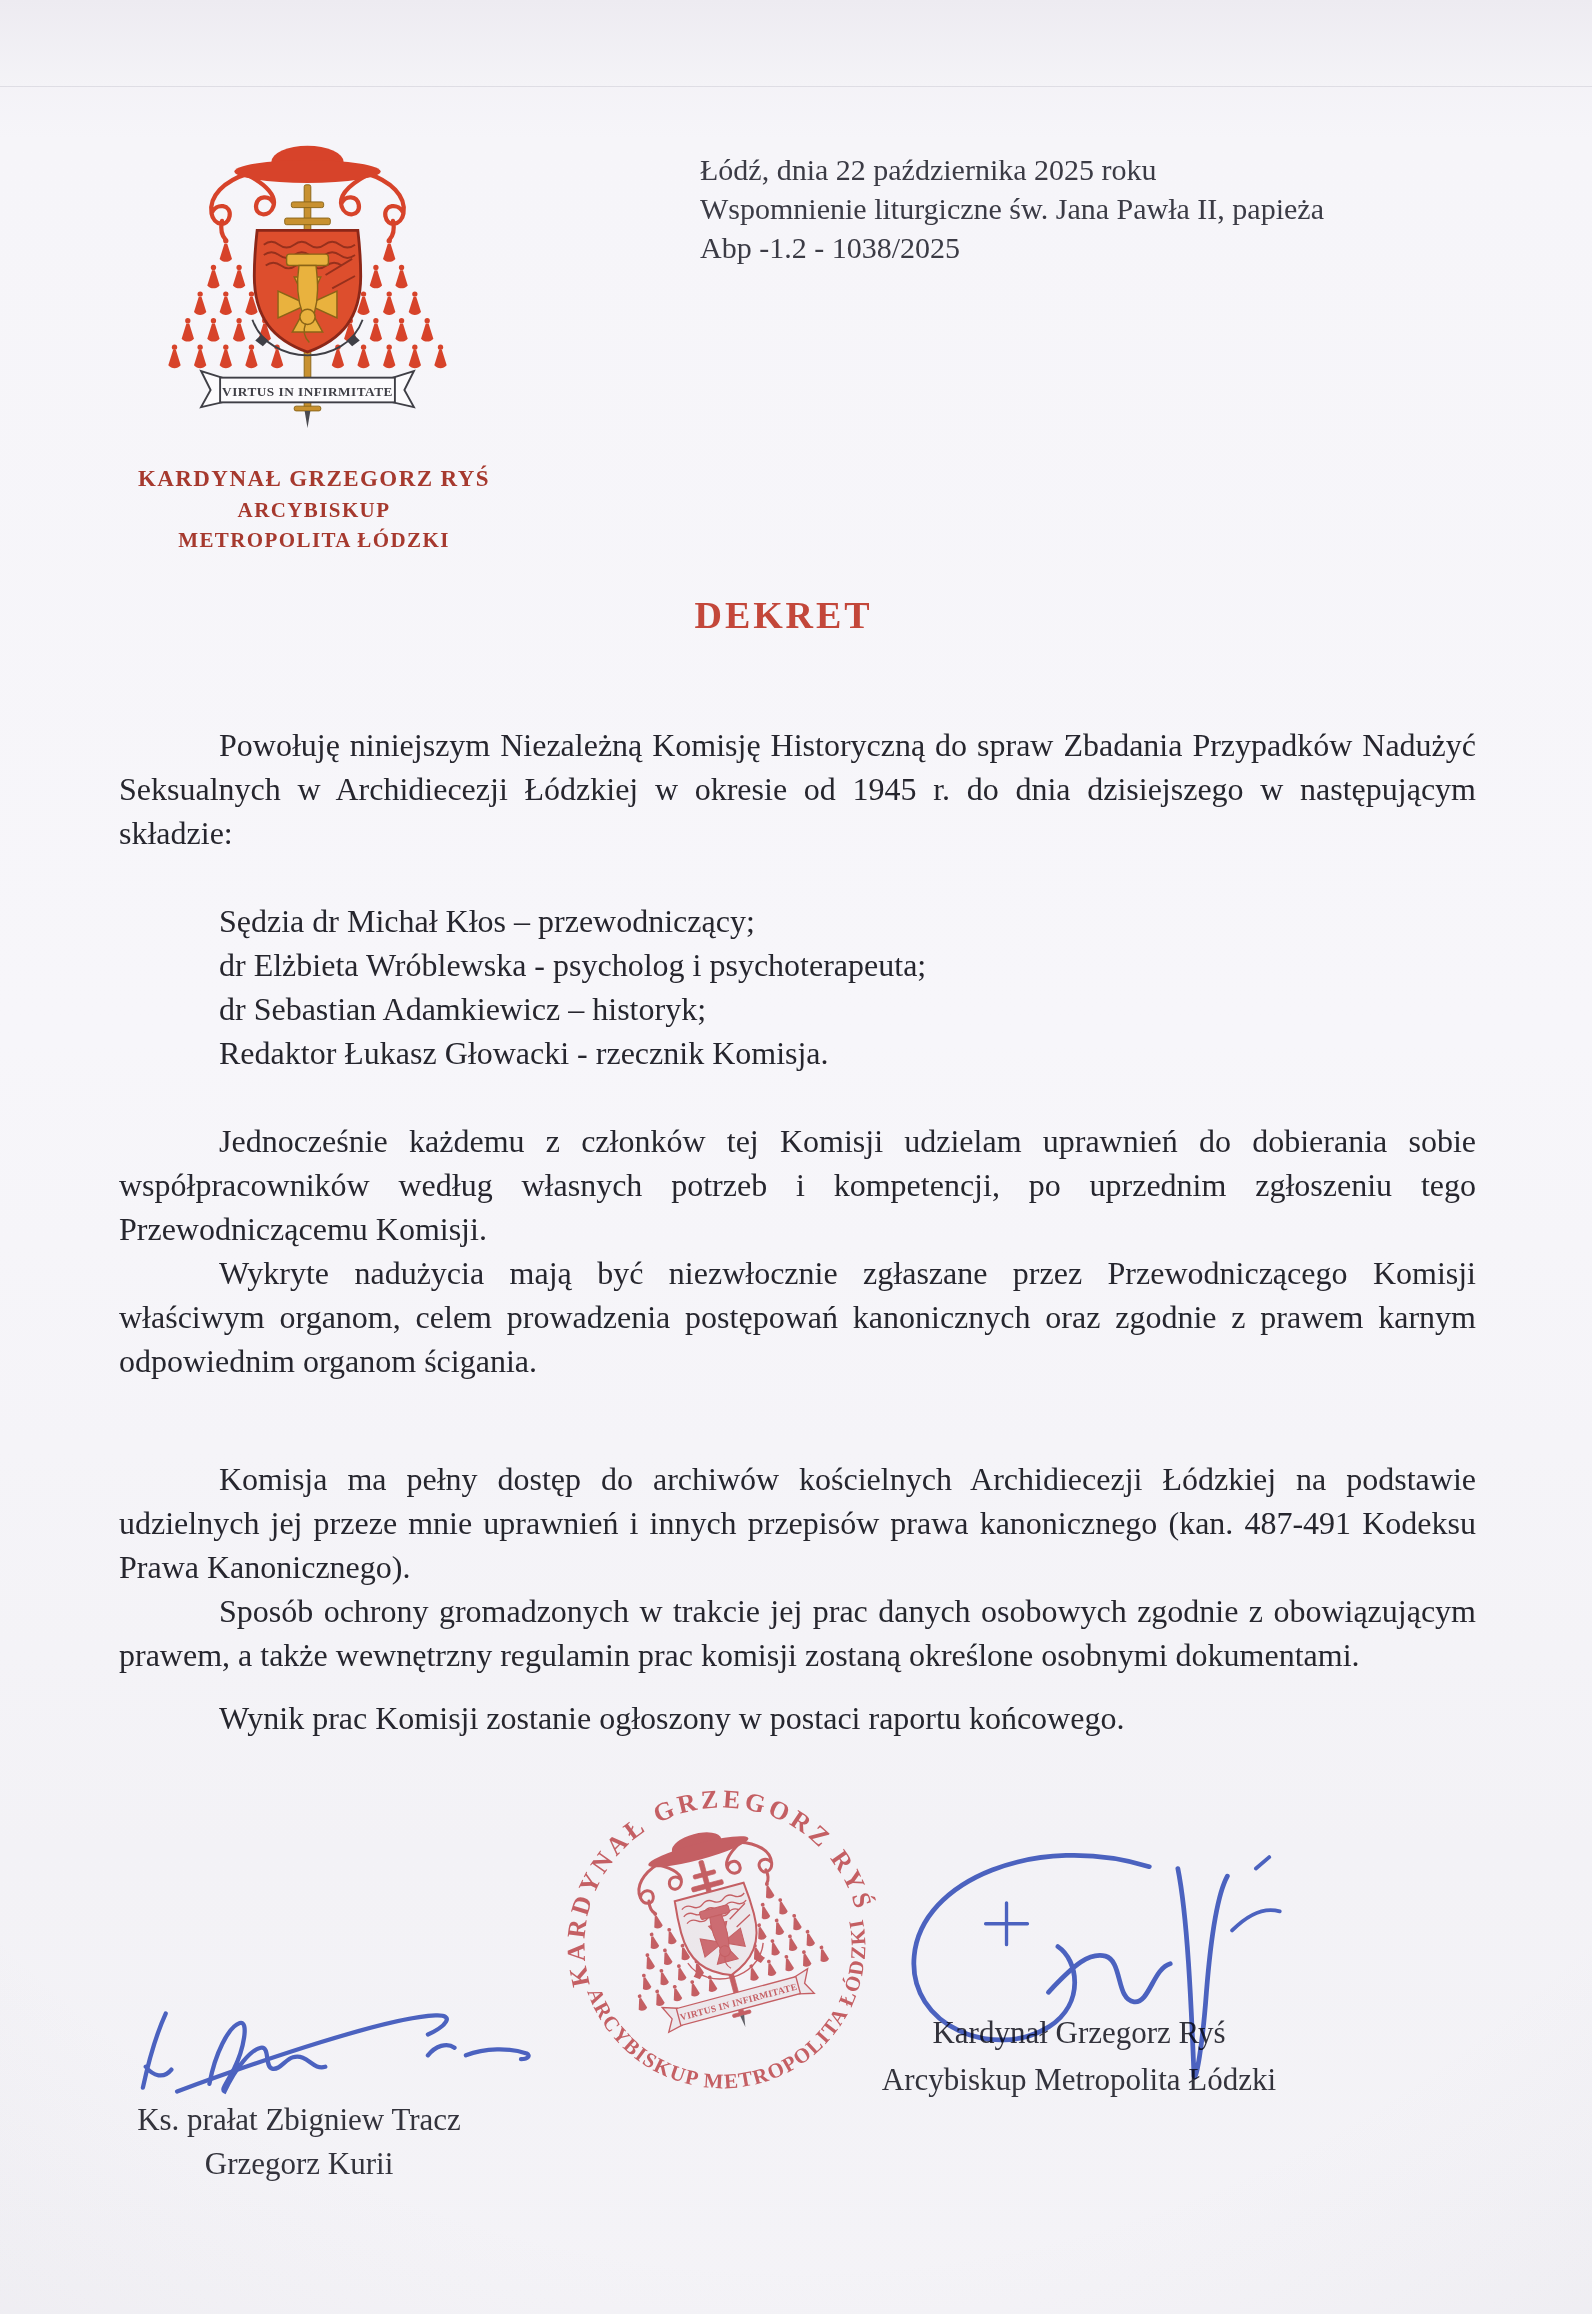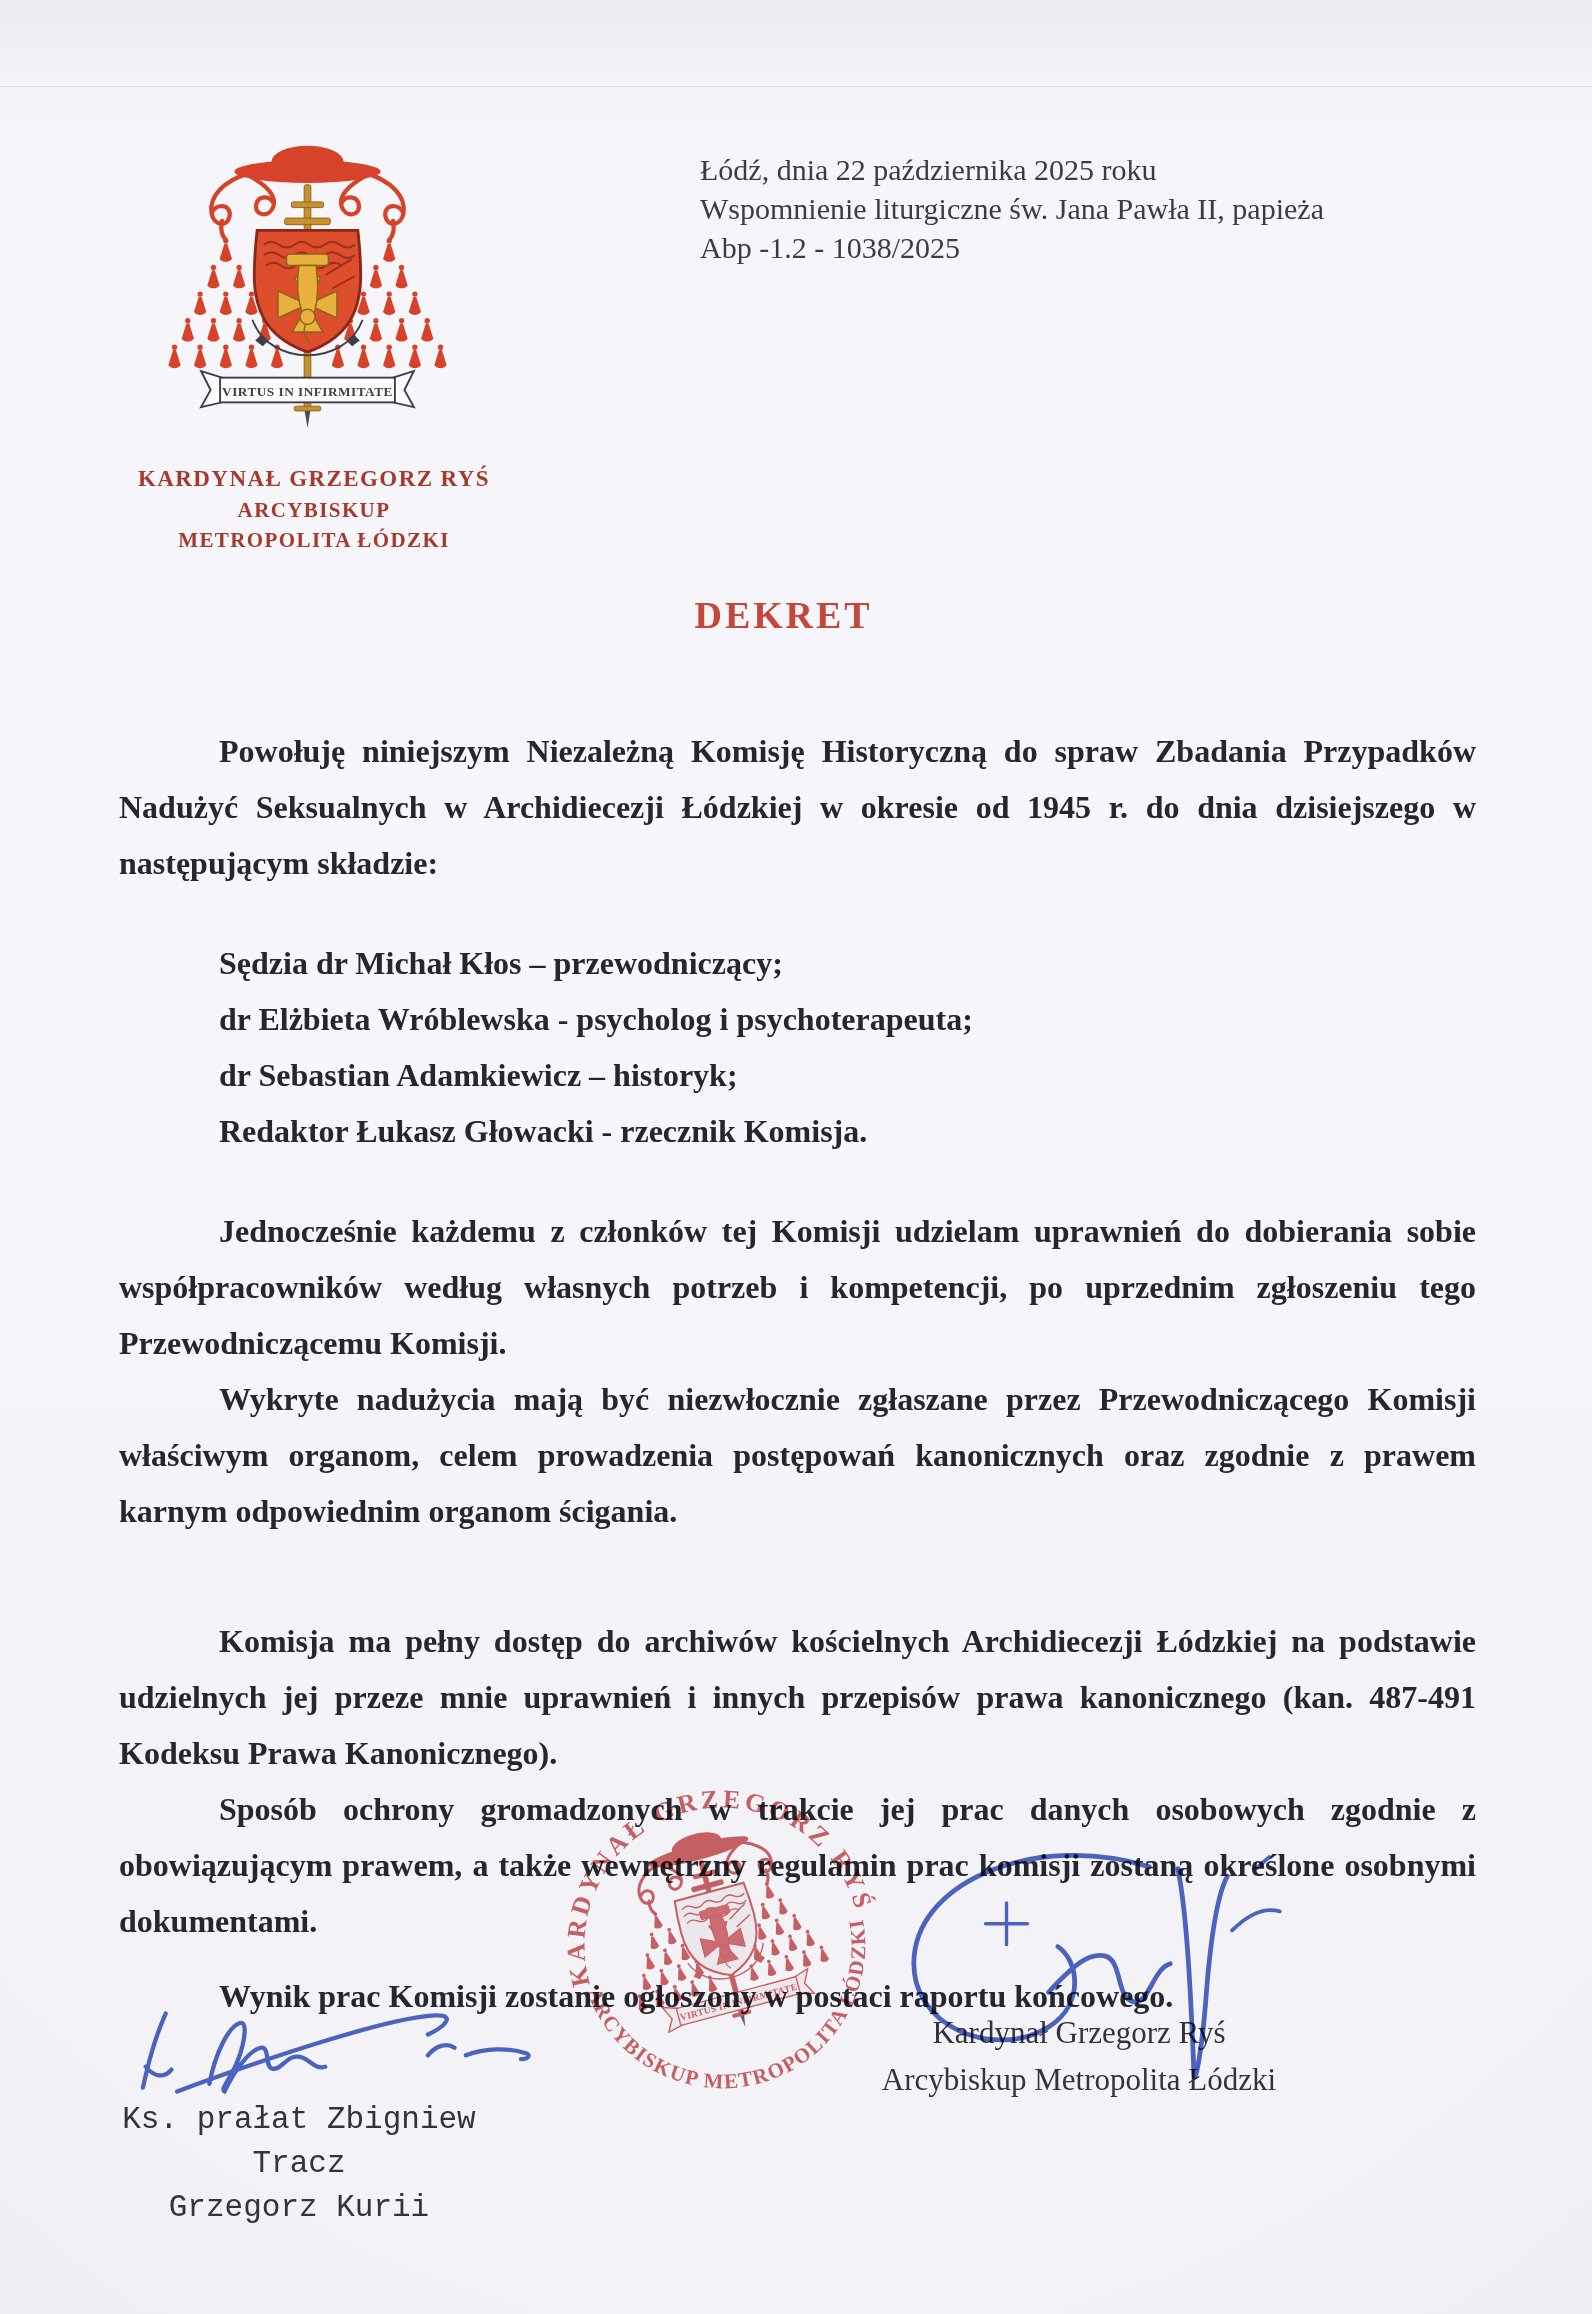--- a/index.html
+++ b/index.html
@@ -21,37 +21,37 @@
     background:linear-gradient(180deg,#edebf1,#f4f3f7); border-bottom:1px solid rgba(100,100,115,0.10);}
   .coa{position:absolute; left:165px; top:143px; width:285px; height:285px;}
   .letterhead-name{position:absolute; left:100px; top:463px; width:428px; text-align:center;
     color:#a6392e; font-weight:bold;}
   .letterhead-name .l1{font-size:23px; line-height:32px; letter-spacing:1.4px;}
   .letterhead-name .l2,.letterhead-name .l3{font-size:21px; line-height:30px; letter-spacing:1.4px;}
   .ref{position:absolute; left:700px; top:150px; font-size:30px; line-height:39px; color:#3b3b45;}
   .title{position:absolute; left:0; top:594px; width:1567px; text-align:center;
     font-size:38px; line-height:42px; font-weight:bold; letter-spacing:2.9px; color:#c3473a;}
   .bodytext{position:absolute; left:119px; top:723px; width:1357px;
-    font-size:32px; line-height:56px; text-align:justify; color:#26262e; z-index:1;font-weight:bold;}
+    font-size:32px; line-height:44px; text-align:justify; color:#26262e; z-index:1;}
   .bodytext p{margin:0; text-indent:100px;}
   .members{margin:44px 0; padding-left:100px; list-style:none;}
   .members li{margin:0;}
   p.gap{margin-top:44px;}
   p.gap-lg{margin-top:74px;}
   p.gap-sm{margin-top:19px;}
   .stamp{position:absolute; left:556px; top:1779px; width:333px; height:333px;
     mix-blend-mode:multiply; z-index:2;}
   .stamp text{font-family:"Liberation Serif", serif; font-weight:bold;}
   .ink{mix-blend-mode:multiply; z-index:3; position:absolute;}
   .sig-cardinal{left:799px; top:1840px; width:495px; height:257px;}
   .sig-chancellor{left:122px; top:2000px; width:418px; height:105px;}
   .sig-right-text{position:absolute; left:846px; top:2009px; width:466px; text-align:center;
     font-size:31px; line-height:47px; color:#33333c; z-index:1;}
   .sig-left-text{position:absolute; left:109px; top:2098px; width:380px; text-align:center;
-    font-size:31px; line-height:44px; color:#33333c; z-index:1;font-family:Liberation Mono, monospace;}
+    font-size:31px; line-height:44px; color:#33333c; z-index:1;}
   
   .k-red{fill:var(--red);}
   .k-cord{stroke:var(--red); fill:none; stroke-width:4.5; stroke-linecap:round;}
   .k-gold{fill:var(--gold); stroke:var(--goldline); stroke-width:1;}
   .k-gold2{fill:var(--gold2); stroke:var(--goldline); stroke-width:1.5;}
   .k-shield{fill:var(--shieldfill); stroke:var(--shieldstroke); stroke-width:3;}
   .k-detail{stroke:var(--detail); stroke-width:2; fill:none;}
   .k-inkline{stroke:var(--ink); stroke-width:2; fill:none;}
   .k-banner{fill:var(--bannerfill); stroke:var(--ink); stroke-width:2;}
   .k-ink{fill:var(--ink);}

